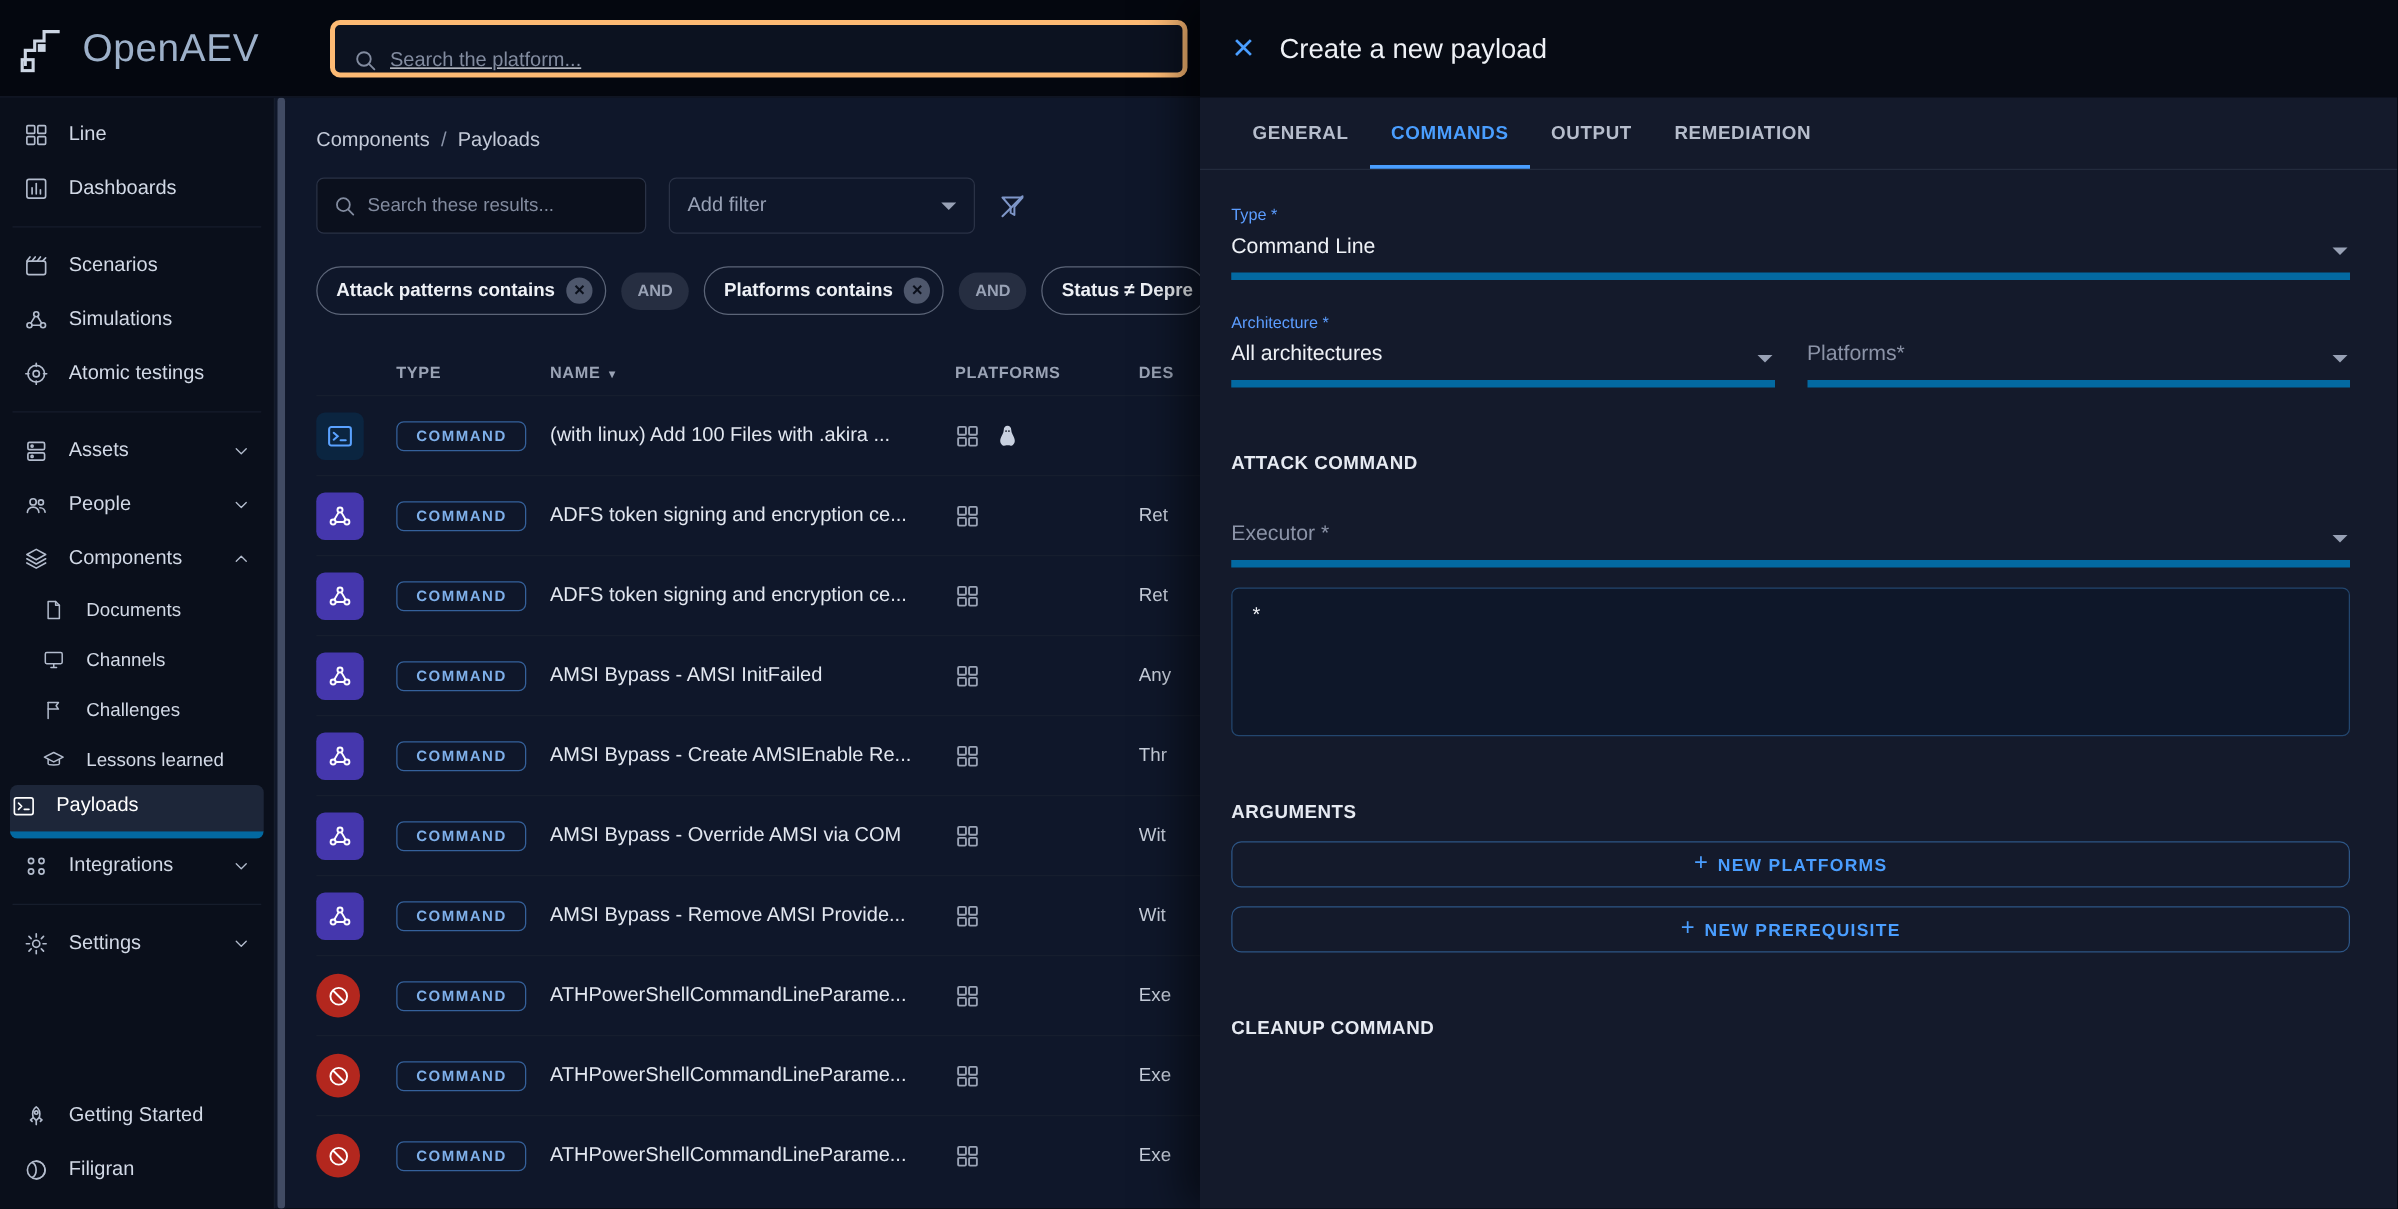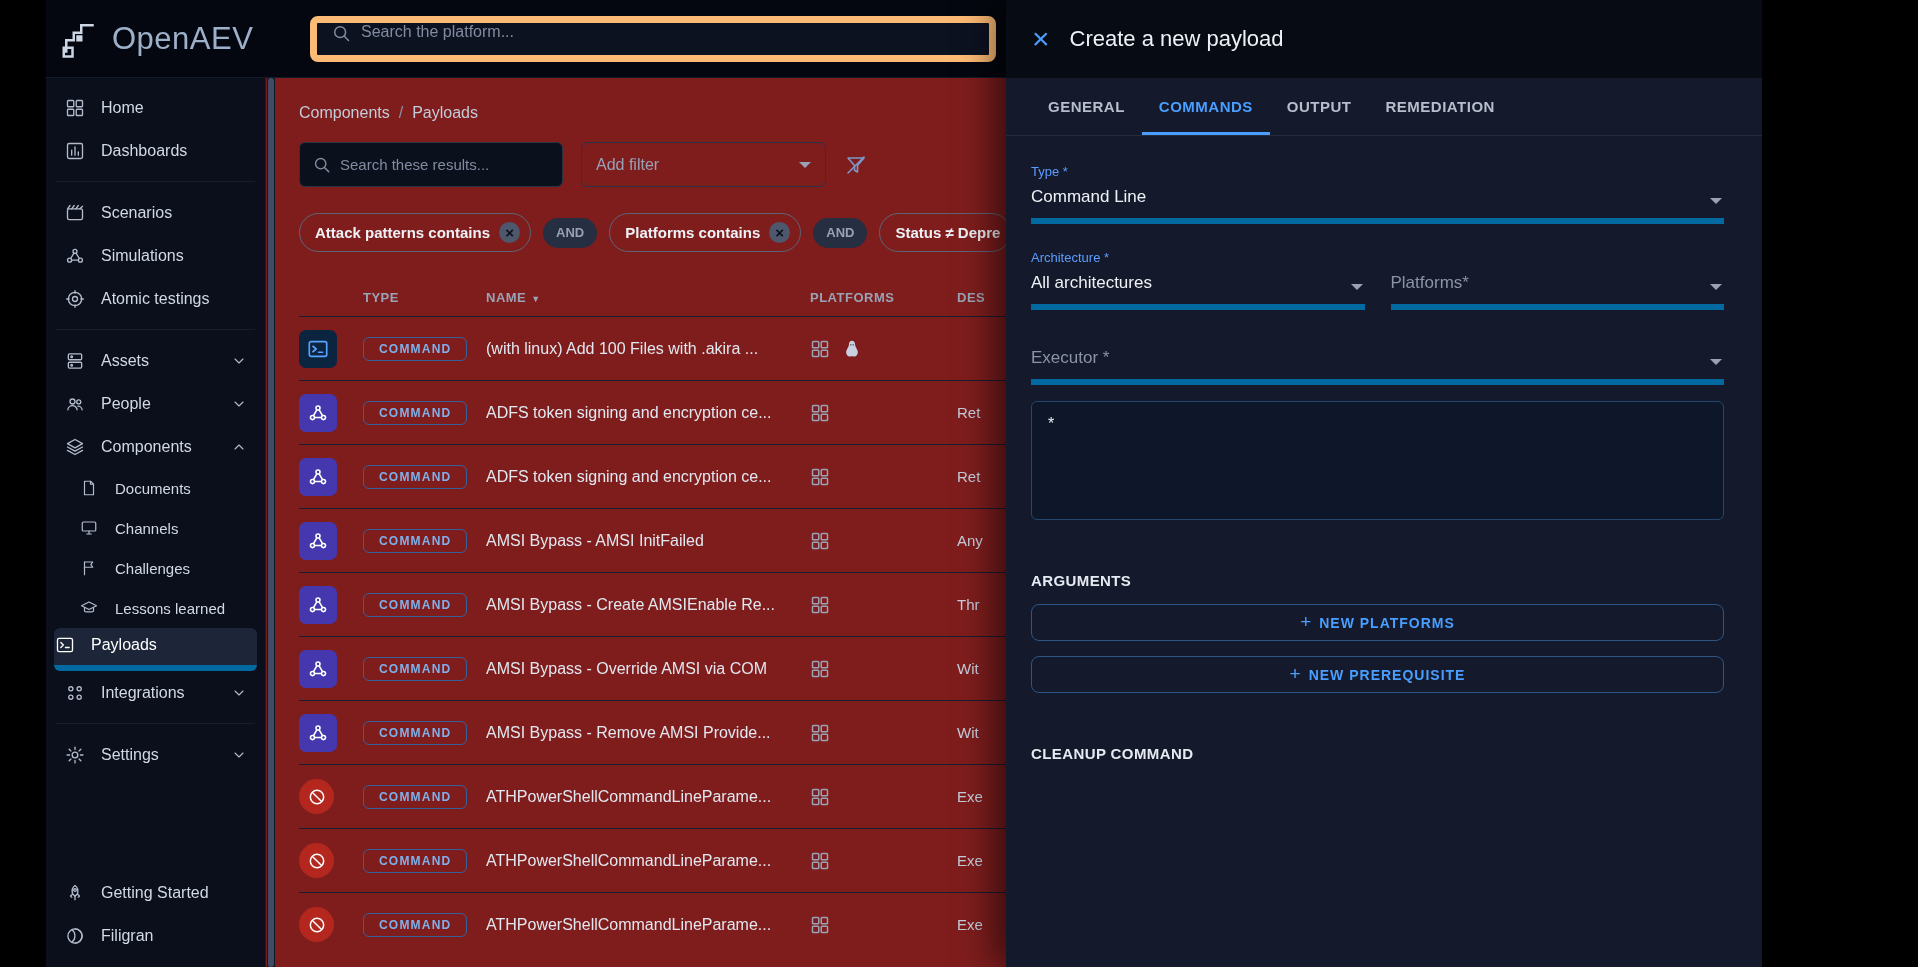--- a/index.html
+++ b/index.html
@@ -1,25 +1,25 @@
 <!DOCTYPE html>
 <html><head>
 <meta charset="utf-8">
 <style>
   * { margin:0; padding:0; box-sizing:border-box; }
   html,body { background:#000; font-family:"Liberation Sans", sans-serif; }
-  .app { position:relative; width:1716px; height:967px; background:#7f1d1d; overflow:hidden; color:#e6eaf2;margin-left:46px; }
+  .app { position:relative; width:1918px; height:967px; background:#0f172a; overflow:hidden; color:#e6eaf2; }
 
   
   .topbar { position:absolute; top:0; left:0; width:100%; height:78px; background:#04070f;
             border-bottom:1px solid #141b2a; display:flex; align-items:center; z-index:5; }
   .logo { display:flex; align-items:center; gap:12px; padding-left:14px; min-width:232px; cursor:pointer; }
   .logo-text { font-size:31px; color:#9db0c9; letter-spacing:0.5px; }
-  .top-search { margin-left:32px; width:686px; height:46px; background:#0c1220; border:7px solid #fdba74;
-                border-radius:8px; display:flex; align-items:flex-start; padding:0 14px; gap:10px; }
+  .top-search { margin-left:32px; width:686px; height:46px; background:#0c1220; border:4px solid #fdba74;
+                border-radius:8px; display:flex; align-items:flex-end; padding:0 14px; gap:10px;text-decoration:underline; }
   .top-search input { flex:1; background:transparent; border:none; outline:none; color:#cfd6e4; font-size:16px; }
   ::placeholder { color:#828b9f; opacity:1; }
 
   
   .sidebar { position:absolute; top:78px; left:0; width:220px; bottom:0; background:#0a0f1b;
              border-right:1px solid #151c2b; display:flex; flex-direction:column; padding:8px 8px 10px 8px; }
   .mi { display:flex; align-items:center; gap:15px; height:43px; padding:0 10px; border-radius:6px;
         color:#d2d9e6; font-size:16px; cursor:pointer; }
   .mi .micon { width:22px; height:22px; display:flex; align-items:center; justify-content:center; flex:none; }
   .mi .lbl { white-space:nowrap; overflow:hidden; }
@@ -132,21 +132,21 @@
 
     <div class="mi">
       <span class="micon">
           <svg class="ic" width="20" height="20" viewBox="0 0 24 24">
             <rect x="3" y="3" width="7.5" height="7.5" rx="1"></rect>
             <rect x="13.5" y="3" width="7.5" height="7.5" rx="1"></rect>
             <rect x="3" y="13.5" width="7.5" height="7.5" rx="1"></rect>
             <rect x="13.5" y="13.5" width="7.5" height="7.5" rx="1"></rect>
           </svg>
         </span>
-      <span class="lbl">Home</span>
+      <span class="lbl">Line</span>
     </div>
     <div class="mi">
       <span class="micon">
           <svg class="ic" width="20" height="20" viewBox="0 0 24 24">
             <rect x="3" y="3" width="18" height="18" rx="2"></rect>
             <line x1="8" y1="11" x2="8" y2="17"></line>
             <line x1="12" y1="7" x2="12" y2="17"></line>
             <line x1="16" y1="13" x2="16" y2="17"></line>
           </svg>
         </span>
@@ -722,20 +722,21 @@
           </div>
         </div>
         <div class="col" style="align-self:flex-end;">
           <div class="sel">
             <span class="val ph">Platforms*</span>
             <span class="tri"></span>
           </div>
         </div>
       </div>
 
+      <div class="sect">ATTACK COMMAND</div>
 
       <div class="sel" style="margin-top:30px;">
         <span class="val ph">Executor *</span>
         <span class="tri"></span>
       </div>
 
       <div class="cmdbox">*</div>
 
       <div class="sect">ARGUMENTS</div>
       <button class="outline-btn">

